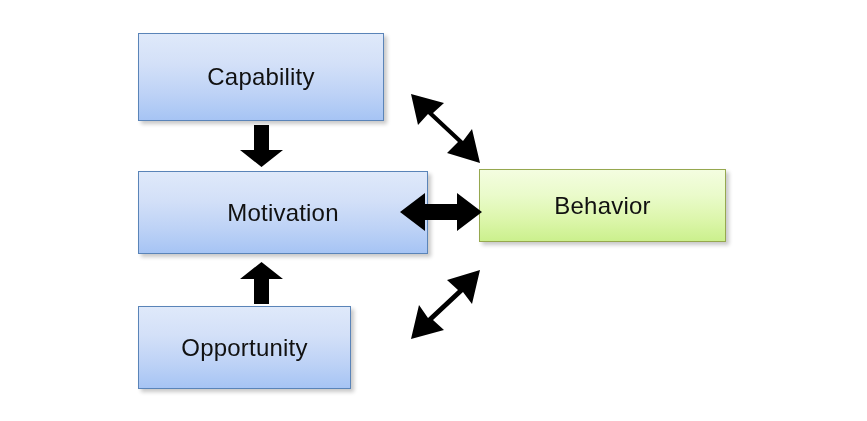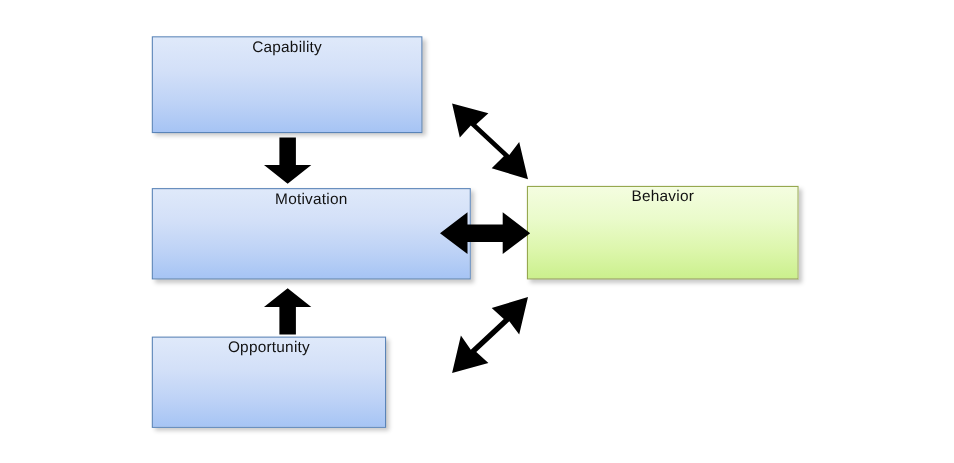--- a/index.html
+++ b/index.html
@@ -16,22 +16,23 @@
     height: 421px;
     background: #ffffff;
     overflow: hidden;
   }
 
   
   .node {
     position: absolute;
     box-sizing: border-box;
     display: flex;
+    align-items: center;
     justify-content: center;
-    font-size: 14px;
+    font-size: 24px;
     letter-spacing: 0.2px;
     color: #111111;
     box-shadow: 3px 3px 4px rgba(0,0,0,0.22);
   }
   .node-blue {
     background: linear-gradient(to bottom, #dfe9fa 0%, #d3e0f8 35%, #bdd2f6 70%, #a6c4f4 100%);
     border: 1px solid #5a84b8;
   }
   .node-green {
     background: linear-gradient(to bottom, #f4fde0 0%, #eafbcb 35%, #dcf6ab 70%, #cbf08d 100%);
@@ -61,21 +62,21 @@
   </div>
 
   <div class="node node-blue" style="left:138px; top:171px; width:290px; height:83px;">
     <span>Motivation</span>
   </div>
 
   <div class="node node-blue" style="left:138px; top:306px; width:213px; height:83px;">
     <span>Opportunity</span>
   </div>
 
-  <div class="node node-green" style="left:479px; top:169px; width:247px; height:85px;">
+  <div class="node node-green" style="left:479px; top:169px; width:247px; height:73px;">
     <span>Behavior</span>
   </div>
 
   <svg id="arrows" viewBox="0 0 867 421" width="867" height="421">
 
     <polygon class="arrow-shape" points="254,125 269,125 269,150 283,150 261.5,167 240,150 254,150"></polygon>
 
     <polygon class="arrow-shape" points="261.5,262 283,279 269,279 269,304 254,304 254,279 240,279"></polygon>
 
     <polygon class="arrow-shape" points="411,94 444,103 433,113 463,141 472,129 480,163 447,153 458,142 428,114 418,125"></polygon>

